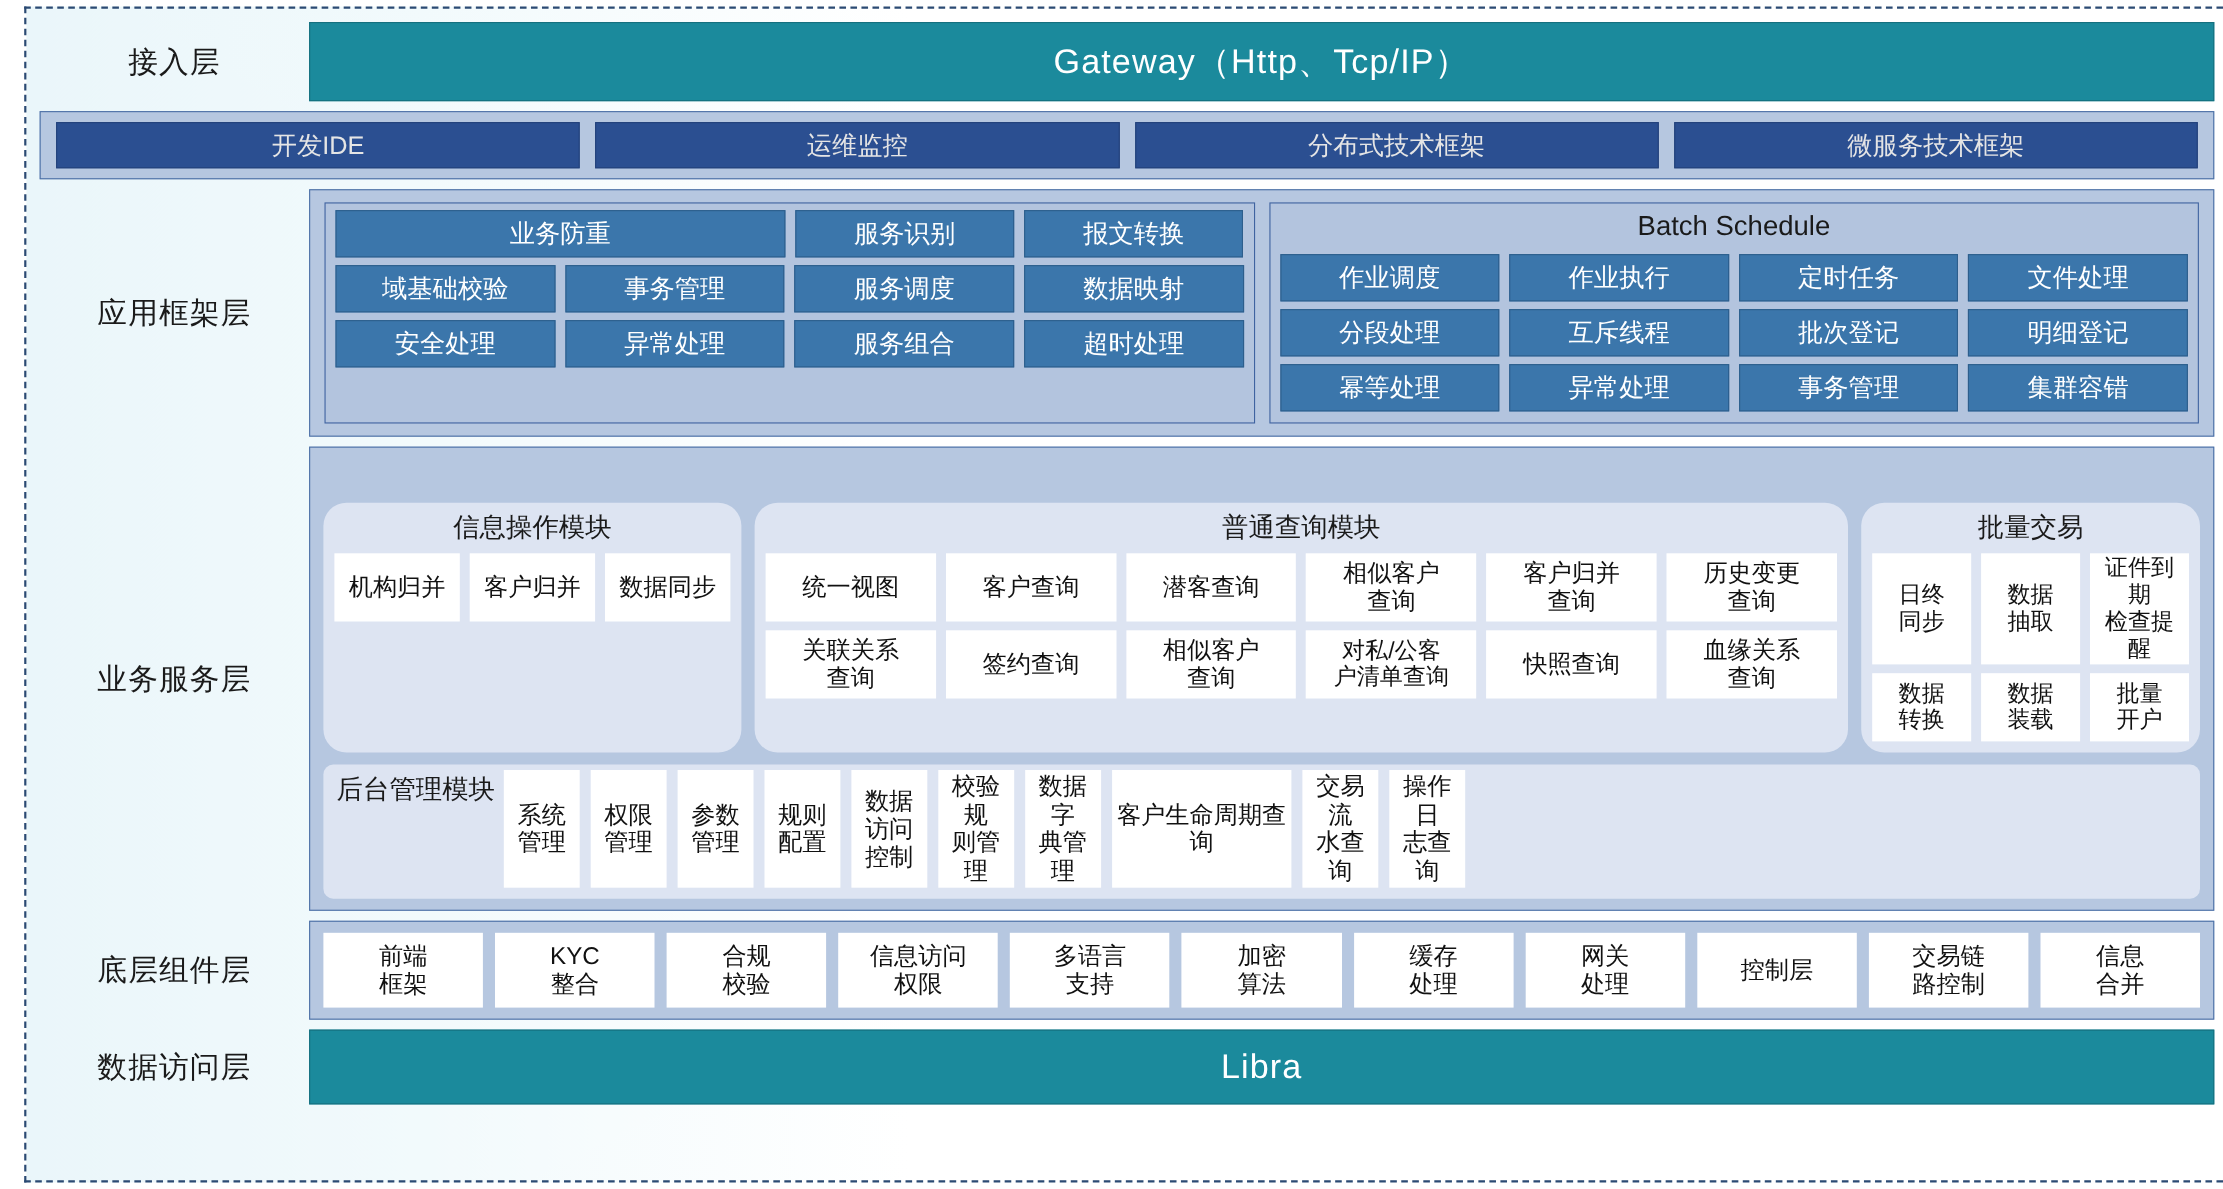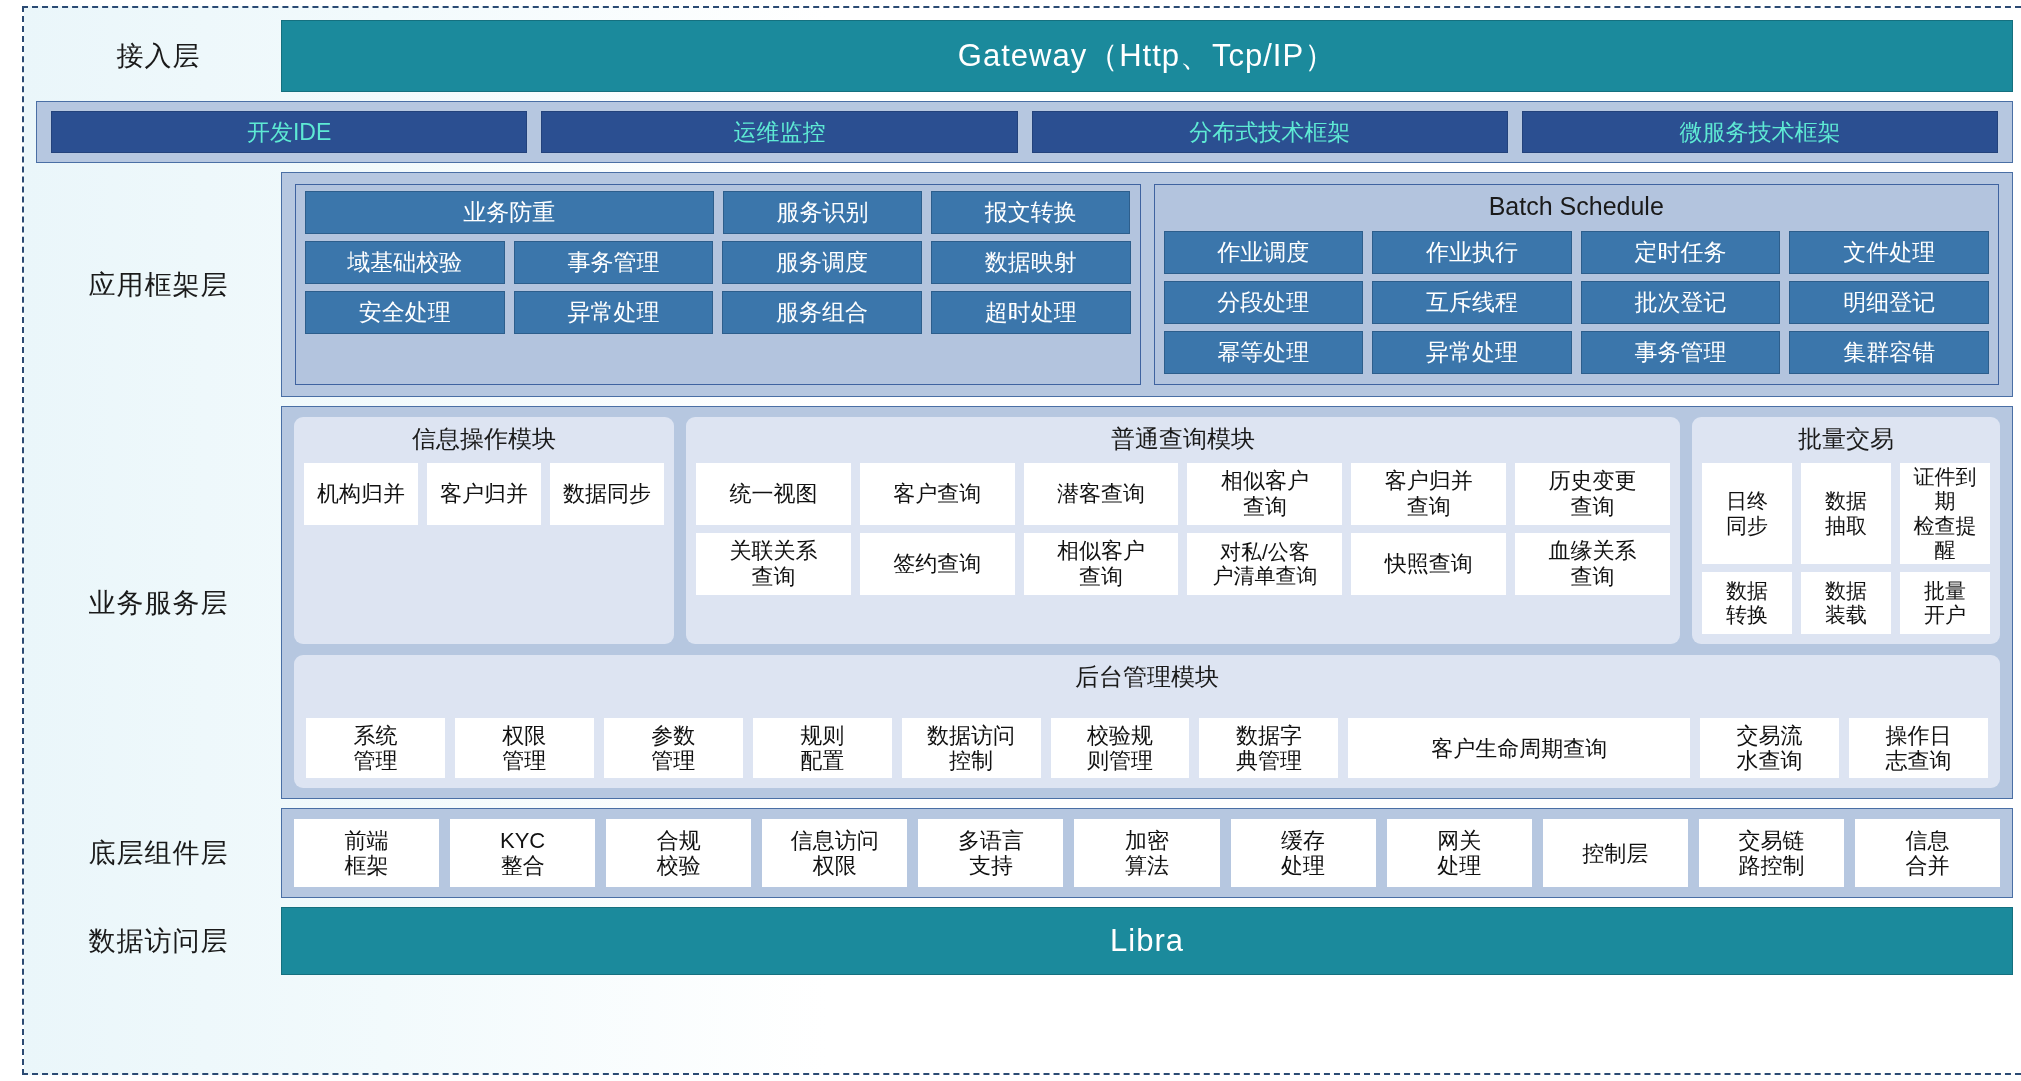--- a/index.html
+++ b/index.html
@@ -60,21 +60,21 @@
     align-items: center;
     justify-content: space-around;
     padding: 0 14px;
     gap: 14px;
   }
   .tech-chip {
     flex: 1 1 0;
     height: 42px;
     background: #2b4f91;
     border: 1px solid #23427b;
-    color: #5eead4;
+    color: #e5e5e5;
     font-size: 23px;
     display: flex;
     align-items: center;
     justify-content: center;
   }
 
   
   .app-band {
     flex: 1 1 auto;
     background: #b6c7e0;
@@ -120,25 +120,26 @@
     background: #b6c7e0;
     border: 1px solid #4a6fa5;
     padding: 10px 12px;
     display: flex;
     flex-direction: column;
     gap: 11px;
   }
   .biz-upper { display: flex; gap: 12px; }
   .biz-group {
     background: #dde4f2;
-    border-radius: 9px;
+    border-radius: 21px;
     padding: 5px 10px 10px 10px;
     display: flex;
     flex-direction: column;
     gap: 6px;
+    margin-top: 40px;
   }
   .biz-group.info  { flex: 0 0 380px; }
   .biz-group.query { flex: 1 1 auto; }
   .biz-group.batch { flex: 0 0 308px; }
   .biz-group-title {
     text-align: center;
     font-size: 24px;
     color: #1a1a1a;
     padding: 1px 0 2px 0;
   }
@@ -159,22 +160,22 @@
     white-space: pre-line;
   }
   .biz-cell.narrow { font-size: 21px; }
 
   
   .biz-lower {
     background: #dde4f2;
     border-radius: 9px;
     padding: 5px 12px 10px 12px;
     display: flex;
-    flex-direction: column;
-    gap: 23px;
+    flex-direction: row;
+    gap: 8px;
   }
   .back-row { display: flex; gap: 10px; }
   .back-row .biz-cell { min-height: 60px; }
   .back-row .biz-cell.wide { flex: 2.55 1 0; }
 
   
   .comp-band {
     flex: 1 1 auto;
     background: #b6c7e0;
     border: 1px solid #4a6fa5;

